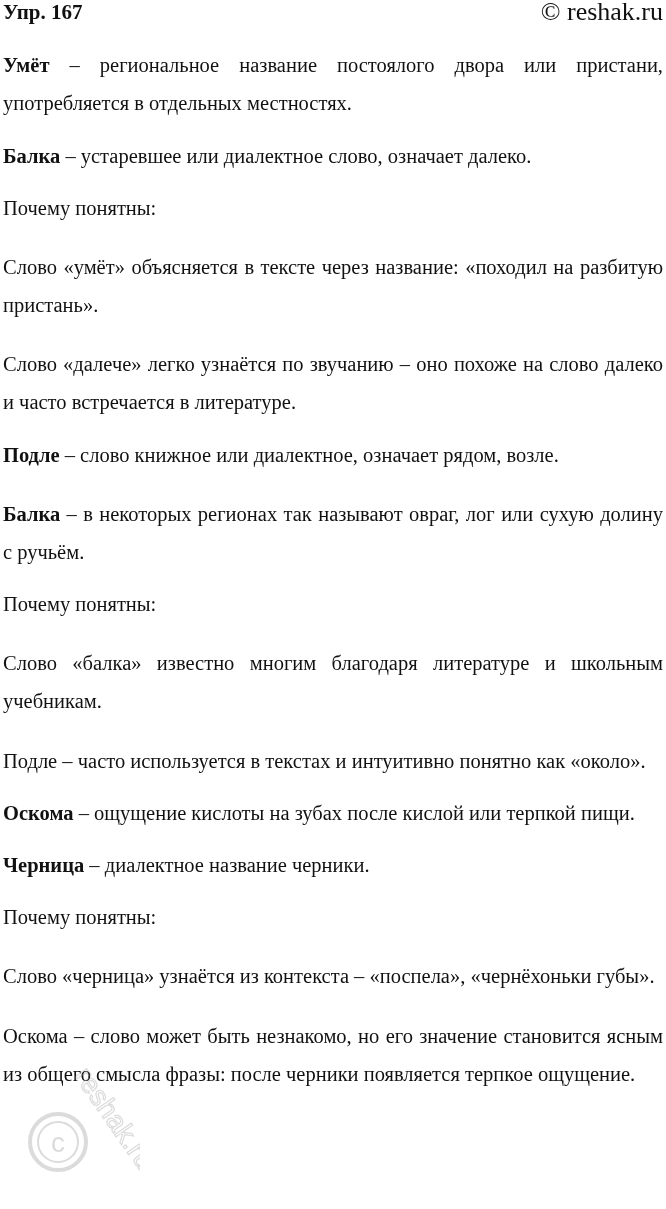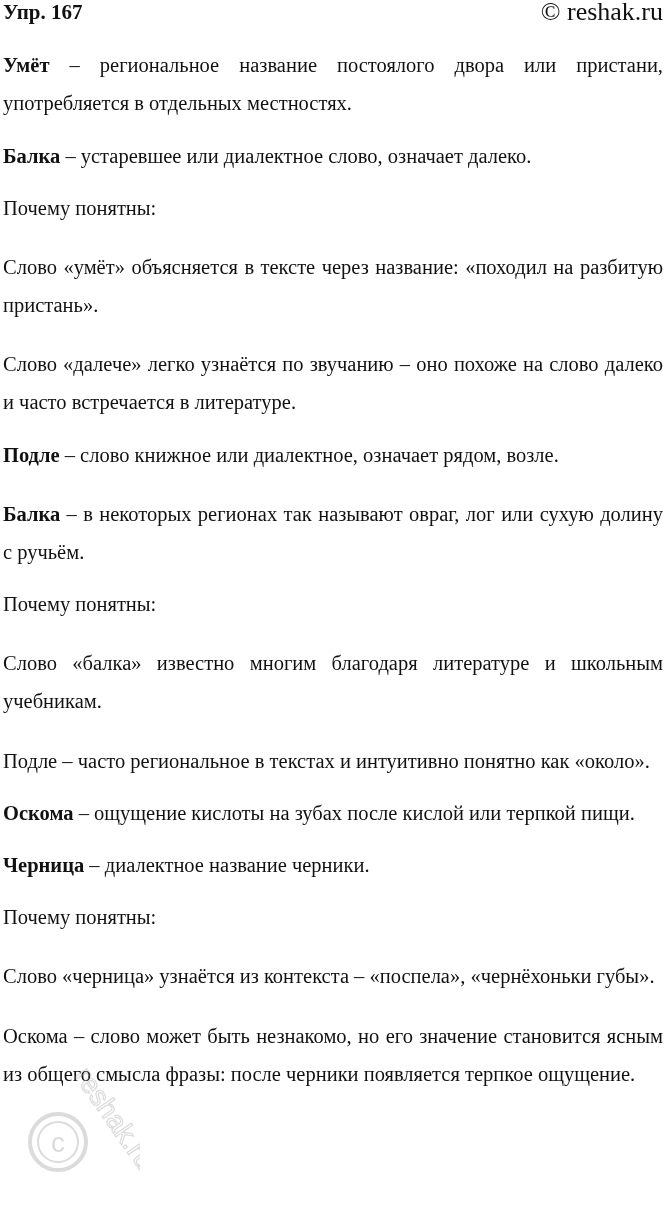--- a/index.html
+++ b/index.html
@@ -79,21 +79,21 @@
     <p class="p single">Почему понятны:</p>
     <p class="p">Слово «умёт» объясняется в тексте через название: «походил на разбитую пристань».</p>
     <p class="p">Слово «далече» легко узнаётся по звучанию – оно похоже на слово далеко и часто встречается в литературе.</p>
   </div>
 
   <div>
     <p class="p single"><span class="term">Подле</span><span> – слово книжное или диалектное, означает рядом, возле.</span></p>
     <p class="p"><span class="term">Балка</span><span> – в некоторых регионах так называют овраг, лог или сухую долину с ручьём.</span></p>
     <p class="p single">Почему понятны:</p>
     <p class="p">Слово «балка» известно многим благодаря литературе и школьным учебникам.</p>
-    <p class="p">Подле – часто региональное в текстах и интуитивно понятно как «около».</p>
+    <p class="p">Подле – часто используется в текстах и интуитивно понятно как «около».</p>
   </div>
 
   <div>
     <p class="p single"><span class="term">Оскома</span><span> – ощущение кислоты на зубах после кислой или терпкой пищи.</span></p>
     <p class="p single"><span class="term">Черница</span><span> – диалектное название черники.</span></p>
     <p class="p single">Почему понятны:</p>
     <p class="p">Слово «черница» узнаётся из контекста – «поспела», «чернёхоньки губы».</p>
     <p class="p">Оскома – слово может быть незнакомо, но его значение становится ясным из общего смысла фразы: после черники появляется терпкое ощущение.</p>
   </div>
 

